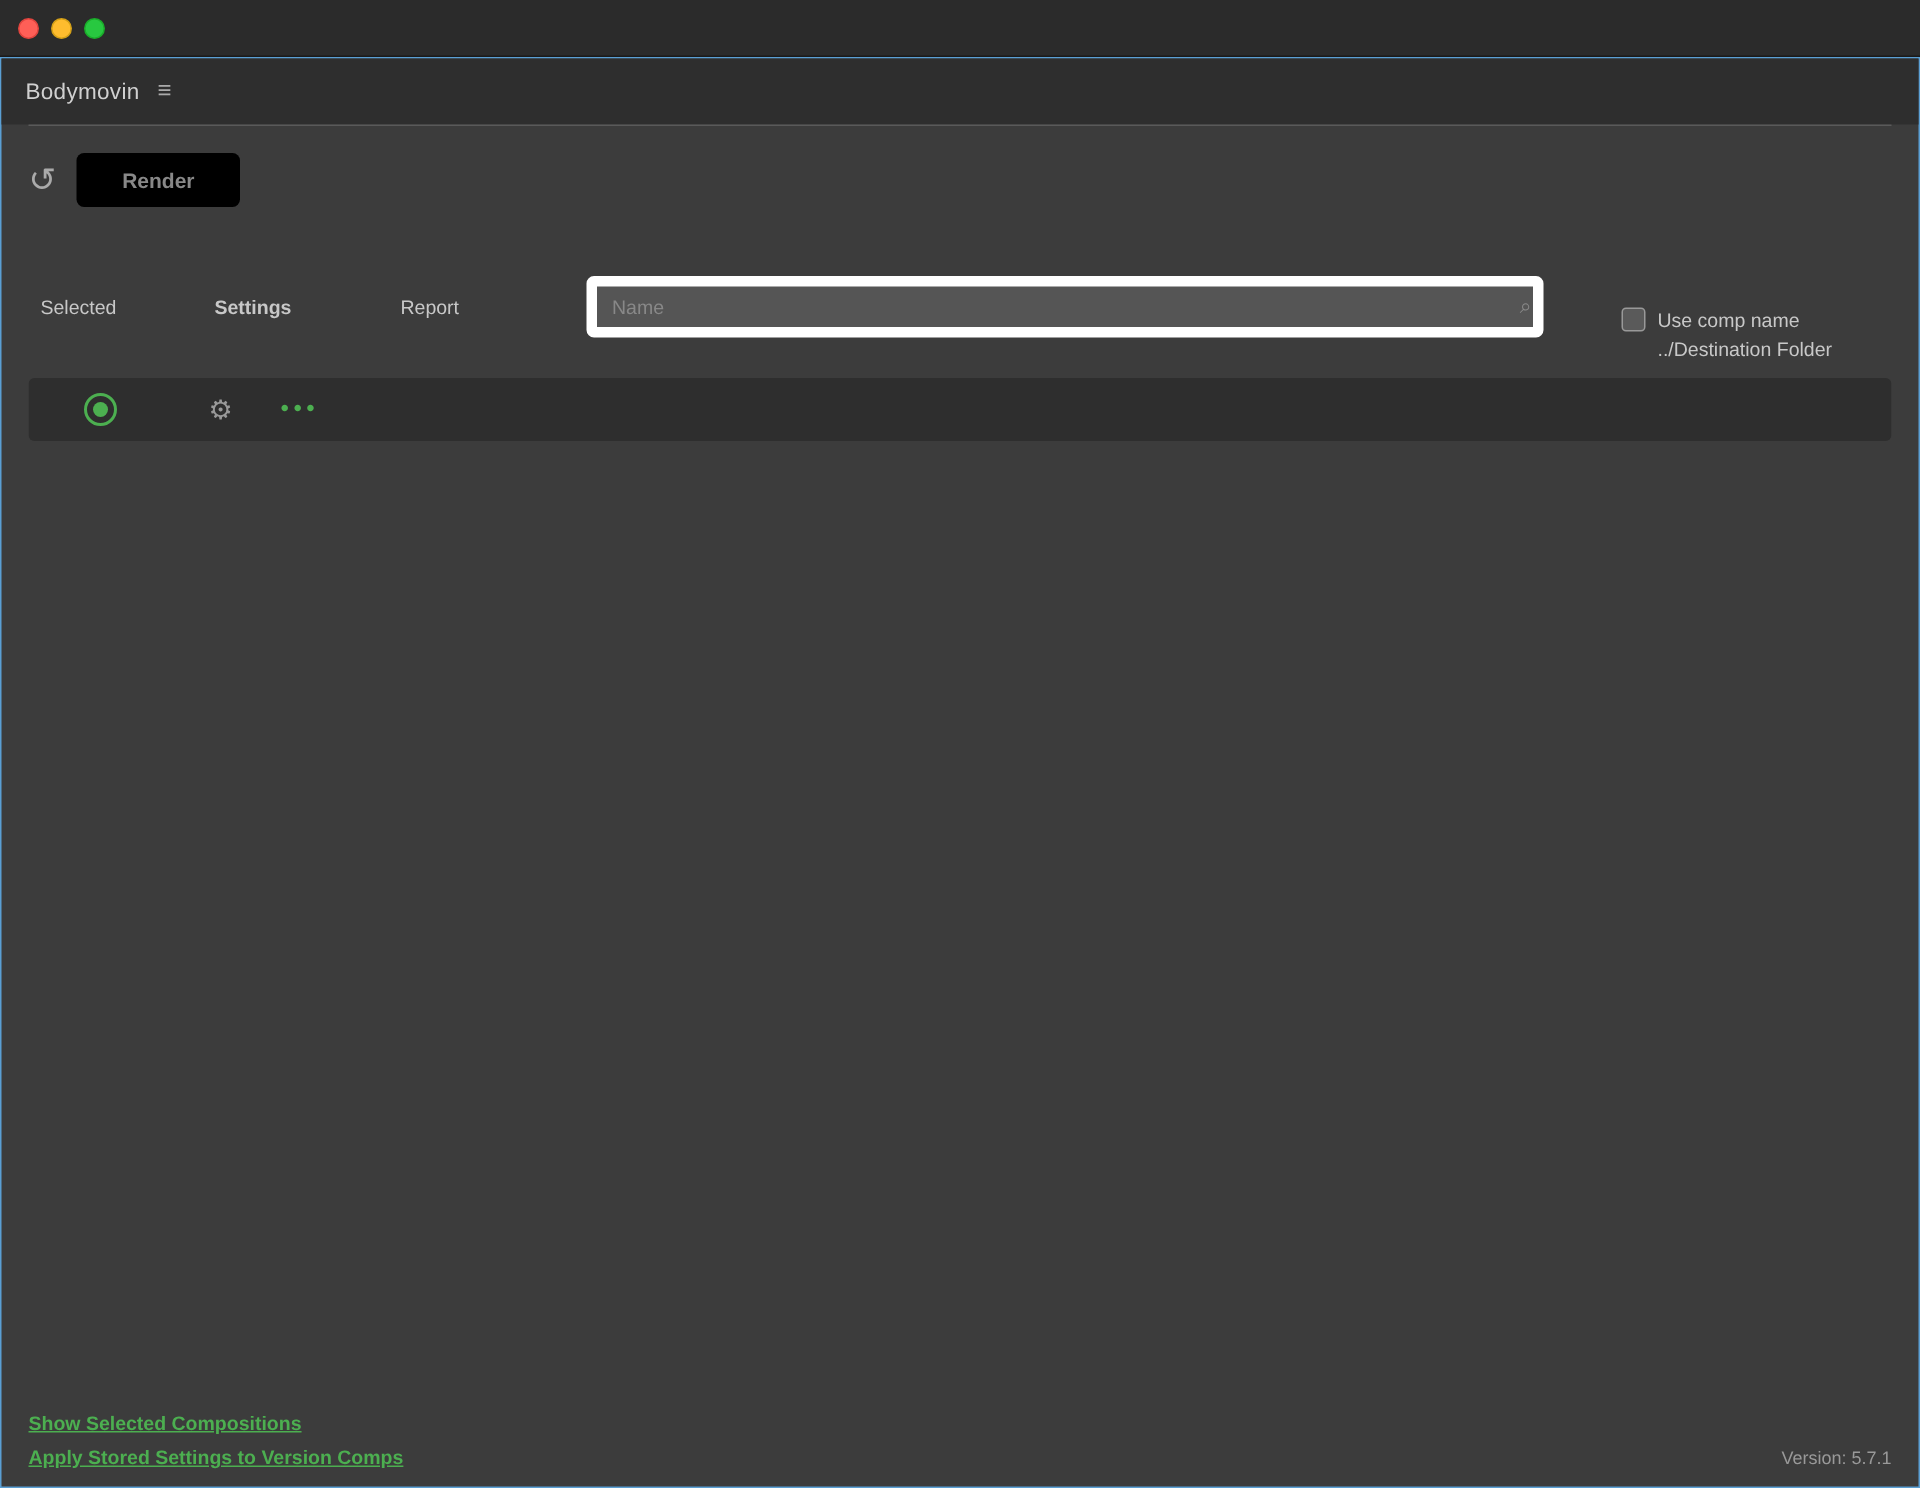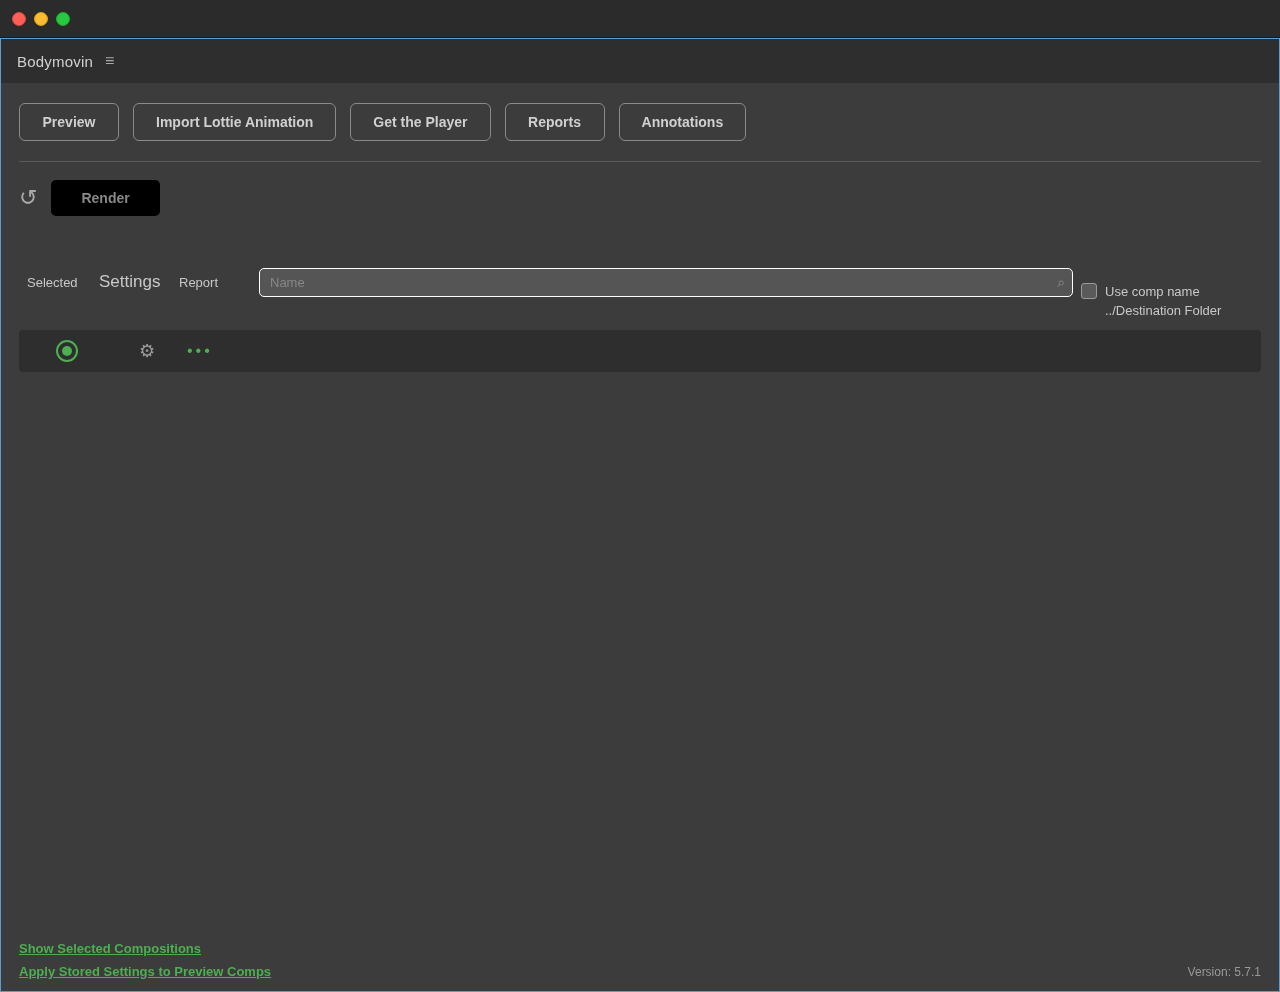--- a/index.html
+++ b/index.html
@@ -145,54 +145,55 @@
       padding: 10px 30px;
       cursor: pointer;
     }
 
     
     .table-header {
       display: flex;
       align-items: center;
       padding: 6px 0;
       margin-bottom: 6px;
+      gap: 44px;
     }
 
     .col-selected {
       width: 80px;
       color: #c8c8c8;
       font-size: 13px;
       font-weight: 500;
       padding-left: 8px;
     }
 
     .col-settings {
       width: 80px;
       color: #c8c8c8;
-      font-size: 17px;
-      font-weight: 400;
+      font-size: 13px;
+      font-weight: 700;
     }
 
     .col-report {
       width: 80px;
       color: #c8c8c8;
       font-size: 13px;
       font-weight: 500;
     }
 
     .search-container {
       flex: 1;
       position: relative;
       margin-right: 8px;
     }
 
     .search-input {
       width: 100%;
       background: #555;
-      border: 1px solid #ffffff;
+      border: 7px solid #ffffff;
       border-radius: 5px;
       color: #ccc;
       font-size: 13px;
       padding: 6px 32px 6px 10px;
       outline: none;
     }
 
     .search-input::placeholder {
       color: #888;
     }
@@ -355,27 +356,20 @@
   </div>
 </div>
 
 <div class="window">
 
   <div class="app-header">
     <span class="app-title">Bodymovin</span>
     <span class="hamburger-icon">≡</span>
   </div>
 
-  <div class="toolbar">
-    <button class="toolbar-btn">Preview</button>
-    <button class="toolbar-btn">Import Lottie Animation</button>
-    <button class="toolbar-btn">Get the Player</button>
-    <button class="toolbar-btn">Reports</button>
-    <button class="toolbar-btn">Annotations</button>
-  </div>
 
   <div class="divider"></div>
 
   <div class="content">
 
     <div class="render-row">
       <span class="refresh-icon">↻</span>
       <button class="render-btn">Render</button>
     </div>
 
@@ -406,18 +400,18 @@
         </div>
         <span class="comp-dots">•••</span>
       </div>
     </div>
 
   </div>
 
   <div class="footer">
     <div class="footer-links">
       <button class="footer-link">Show Selected Compositions</button>
-      <button class="footer-link">Apply Stored Settings to Preview Comps</button>
+      <button class="footer-link">Apply Stored Settings to Version Comps</button>
     </div>
     <span class="version-label">Version: 5.7.1</span>
   </div>
 
 </div>
 
 </body></html>

